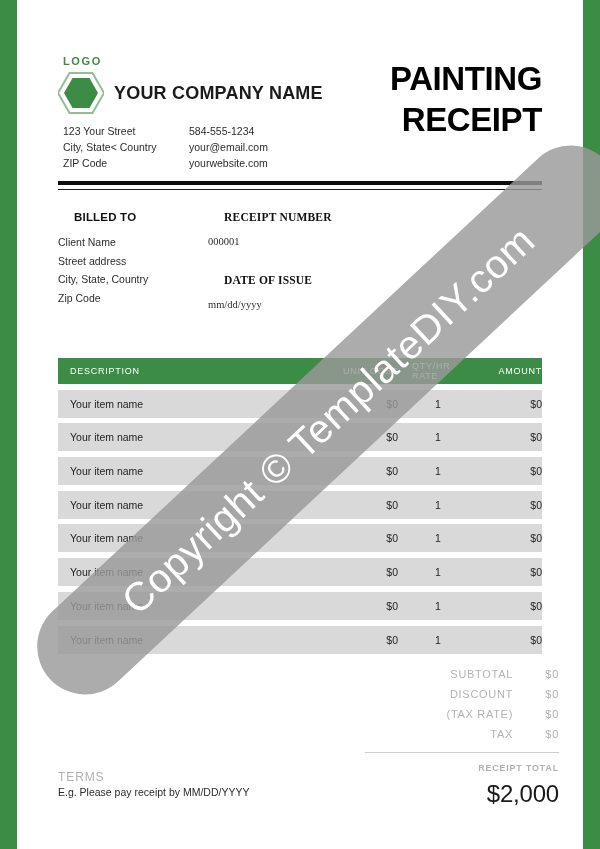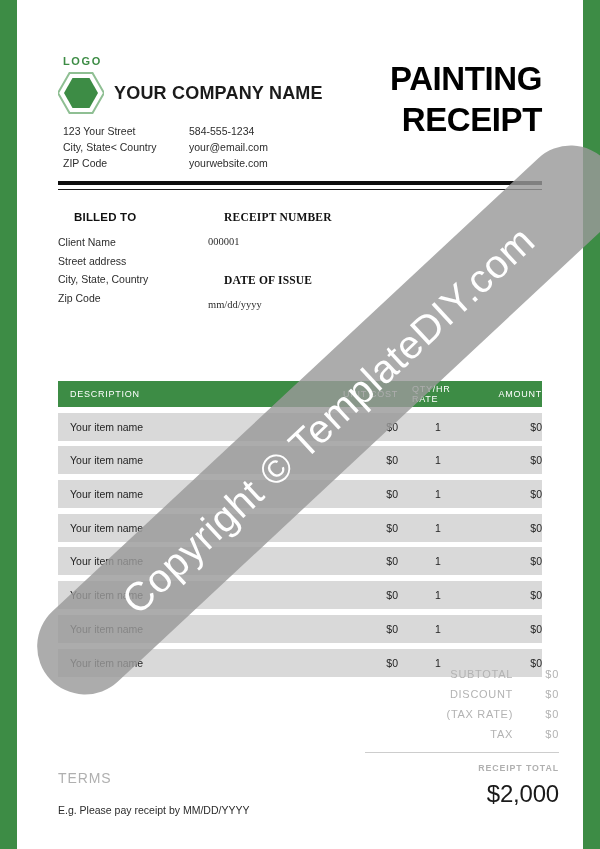--- a/index.html
+++ b/index.html
@@ -163,21 +163,21 @@
     line-height: 18.6px;
     color: #2d2d2d;
     white-space: nowrap;
   }
   .meta-head.second { margin-top: 22px; }
 
   
   .table {
     position: absolute;
     left: 41px;
-    top: 381px;
+    top: 358px;
     width: 484px;
   }
   .t-head {
     display: flex;
     align-items: center;
     height: 26px;
     background: #3d8c45;
     color: #ffffff;
     font-size: 9px;
     letter-spacing: 0.75px;
@@ -245,24 +245,24 @@
   }
 
   
   .terms {
     position: absolute;
     left: 41px;
     top: 770px;
     width: 300px;
   }
   .terms-label {
-    font-size: 14px;
+    font-size: 12px;
     letter-spacing: 0.9px;
     color: #b0b0b0;
-    margin-bottom: 18px;
+    margin-bottom: 2px;
   }
   .terms-text {
     font-size: 10.5px;
     color: #2b2b2b;
   }
 
   
   .watermark {
     position: absolute;
     left: 0;

